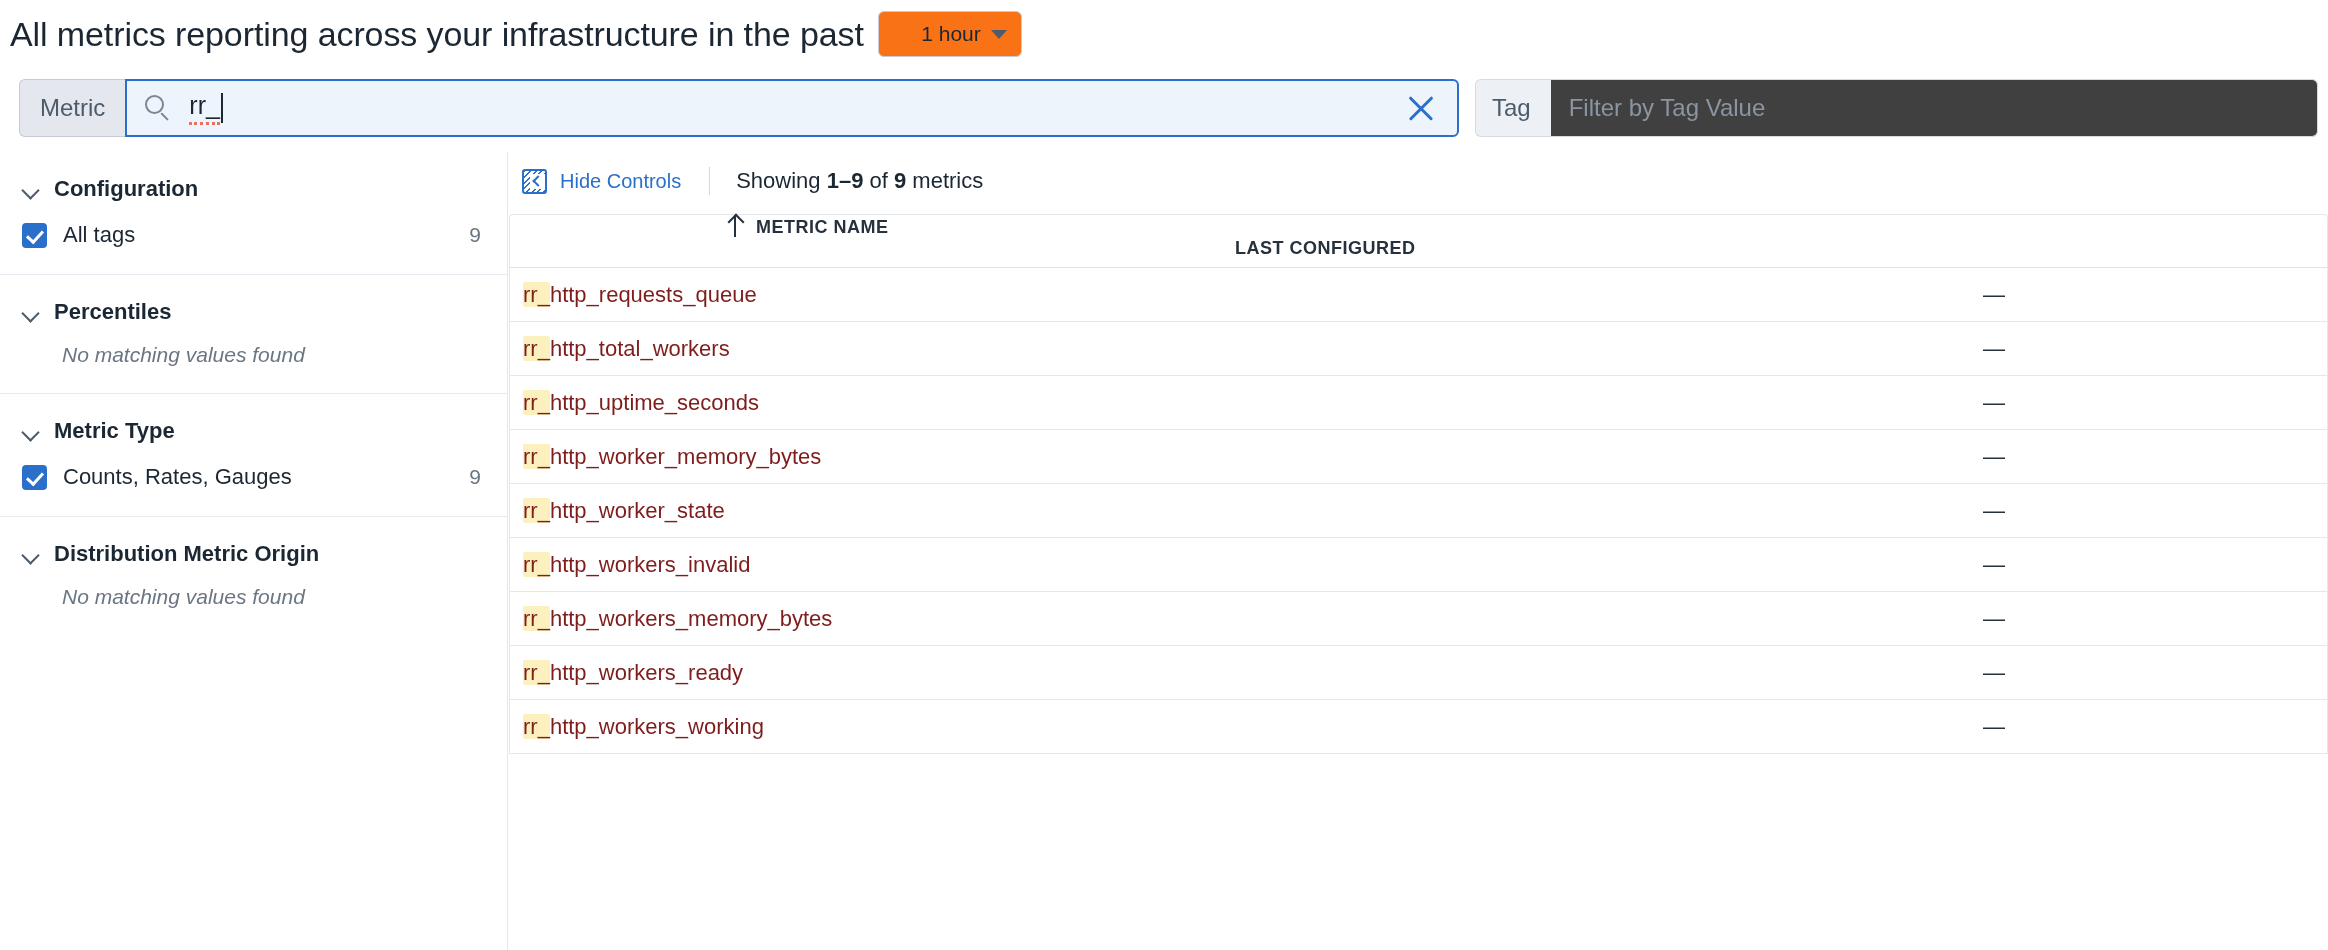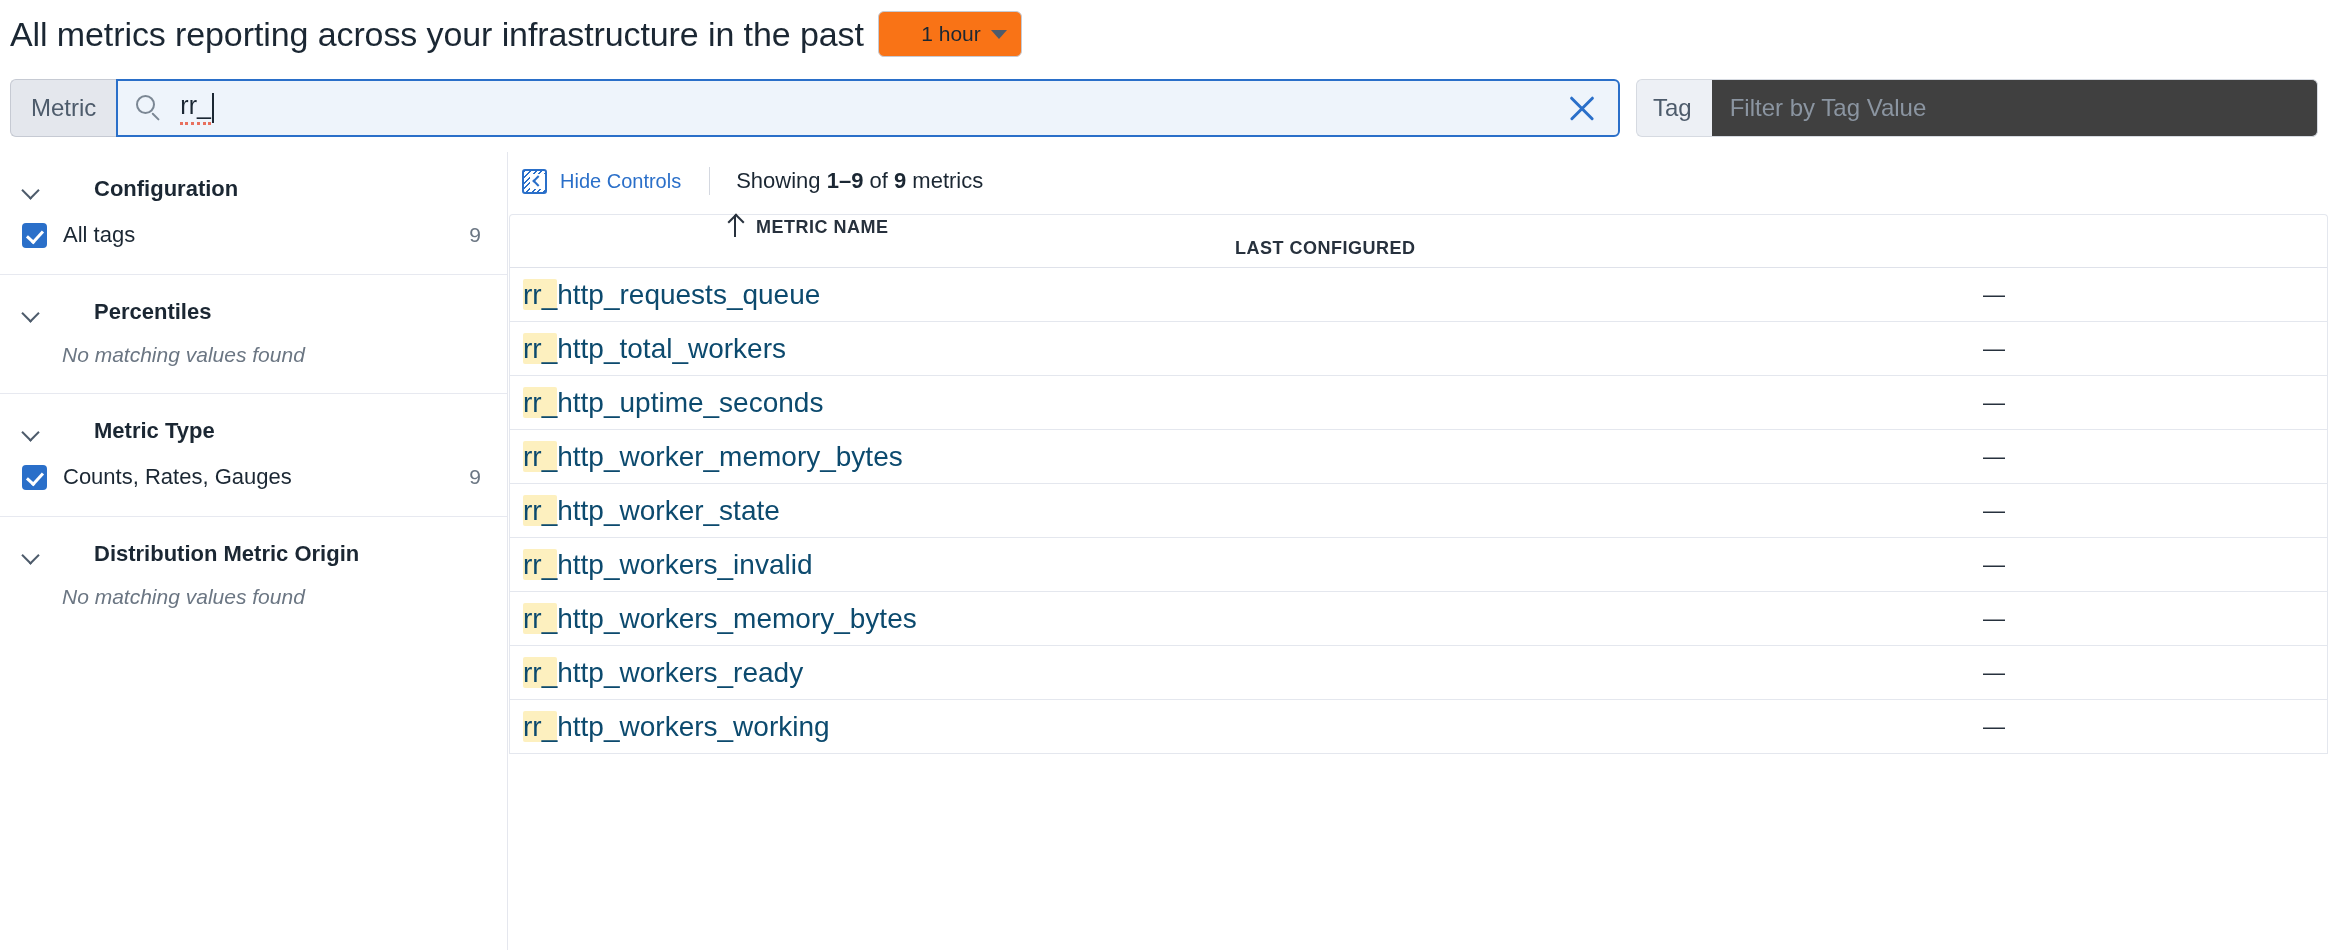--- a/index.html
+++ b/index.html
@@ -71,21 +71,21 @@
     border: 1px solid #c6cad3;
     border-right: none;
     border-radius: 6px 0 0 6px;
     display: flex;
     align-items: center;
     padding: 0 20px;
     font-size: 24px;
     color: #4d5b6b;
     white-space: nowrap;
   }
-  #metric-field-group { width: 1610px; }
+  #metric-field-group { width: 1440px; margin-left: 9px; }
   #metric-input-wrap {
     flex: 1;
     border: 2px solid #2a6fc9;
     border-radius: 0 6px 6px 0;
     background: #eef4fb;
     display: flex;
     align-items: center;
     padding: 0 16px 0 18px;
     position: relative;
   }
@@ -178,21 +178,20 @@
     background: #ffffff;
     border-right: 1px solid #e5e7ee;
   }
   .facet-section { border-bottom: 1px solid #e7e9f0; }
   .facet-section:last-child { border-bottom: none; }
   .facet-header {
     display: flex;
     align-items: center;
     padding: 24px 0 10px 22px;
     cursor: pointer;
-    gap: 40px;
   }
   .chev {
     width: 18px; height: 10px;
     margin-right: 14px;
     flex: 0 0 auto;
     position: relative;
   }
   .chev::before {
     content: "";
     position: absolute;
@@ -357,22 +356,22 @@
   .tbl-row {
     display: flex;
     align-items: center;
     height: 54px;
     border-bottom: 1px solid #e4e7ee;
     padding-left: 13px;
     cursor: pointer;
   }
   .cell-metric {
     width: 1398px;
-    font-size: 28px;
-    color: #0c4a6e;
+    font-size: 22px;
+    color: #7f1d1d;
     white-space: nowrap;
   }
   .cell-metric .hl {
     background: #fdf0bf;
     border-radius: 2px;
   }
   .cell-last {
     width: 380px;
     font-size: 22px;
     color: #27313d;

